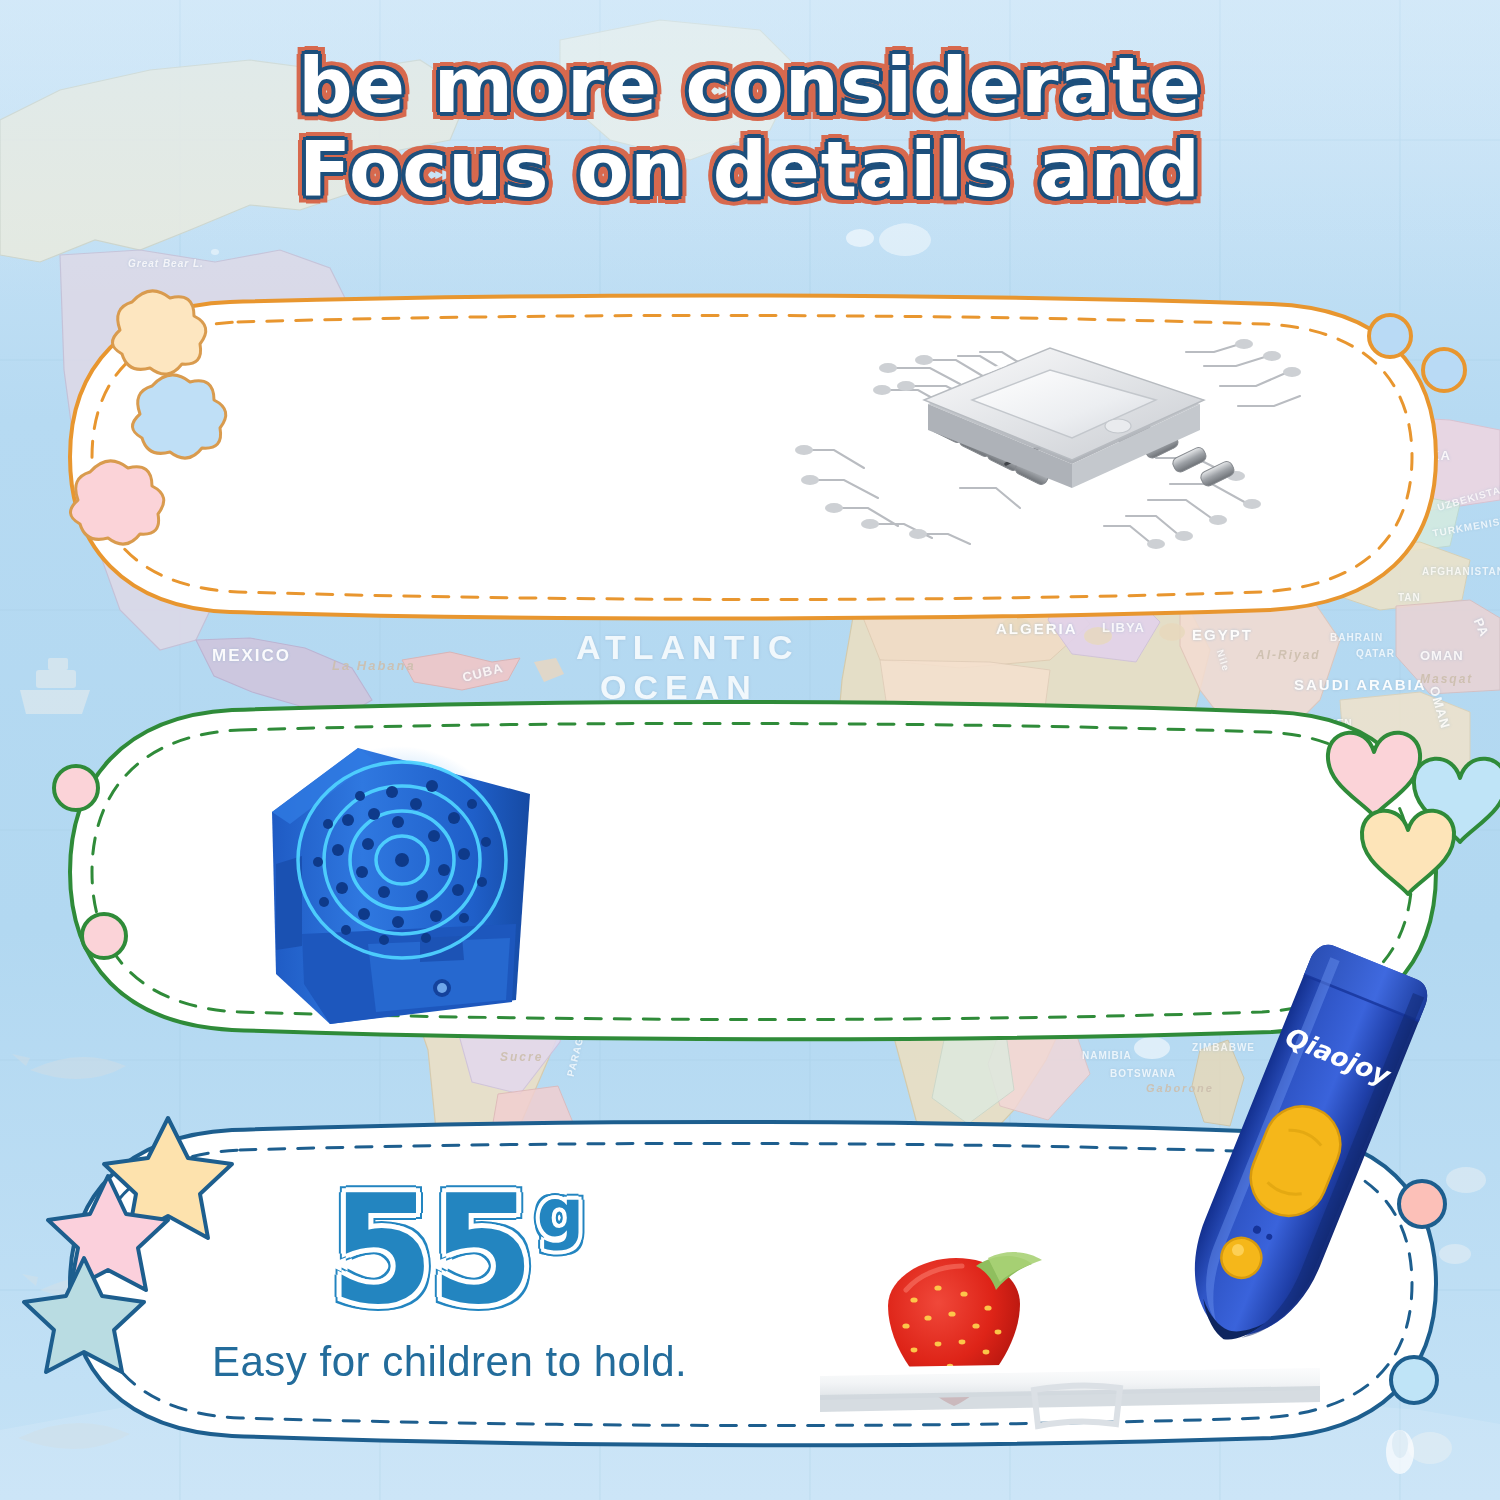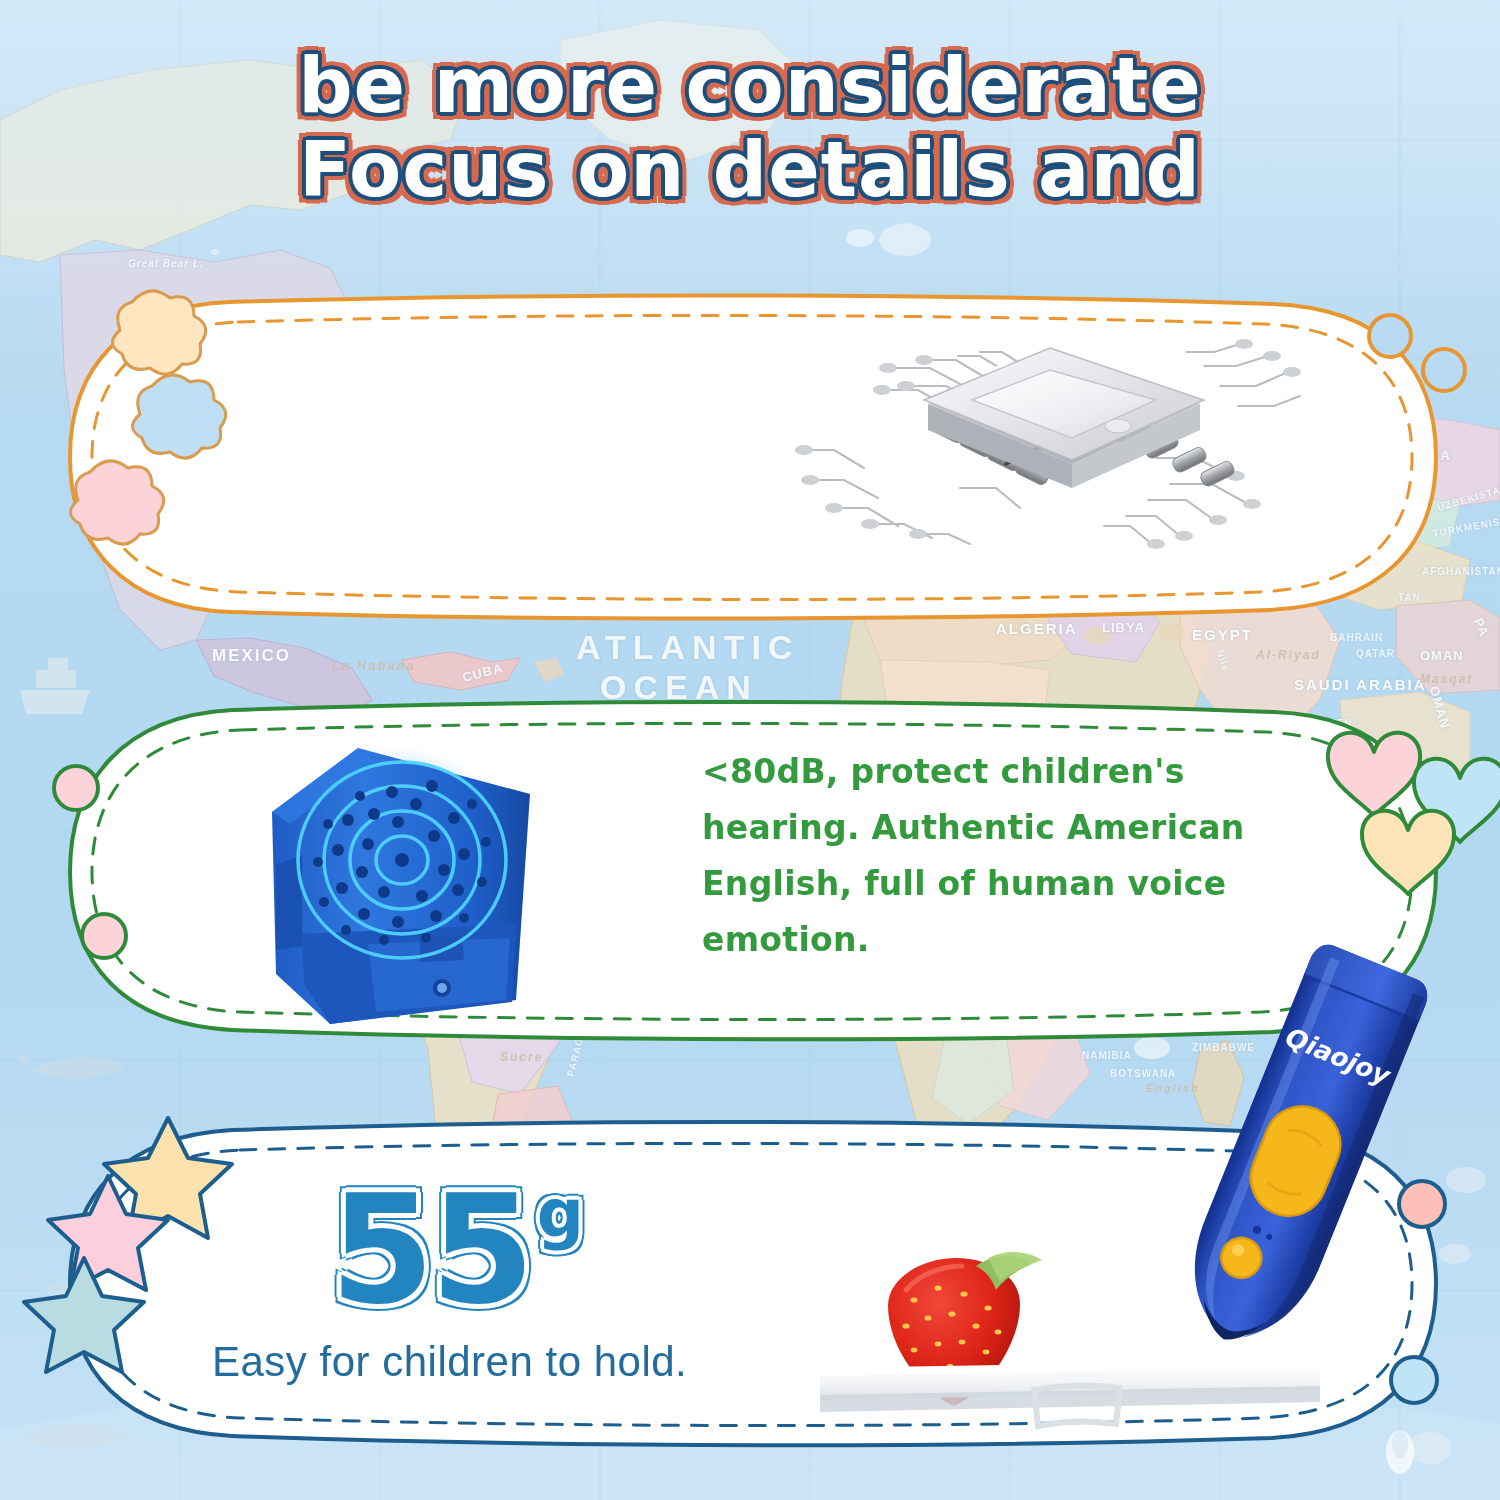--- a/index.html
+++ b/index.html
@@ -281,21 +281,21 @@
 
 <div class="map-label sm" style="left:1430px; top:448px;">KA</div>
 <div class="map-label xs" style="left:1436px; top:492px; transform:rotate(-16deg);">UZBEKISTAN</div>
 <div class="map-label xs" style="left:1432px; top:520px; transform:rotate(-10deg);">TURKMENISTAN</div>
 <div class="map-label xs" style="left:1422px; top:566px;">AFGHANISTAN</div>
 <div class="map-label sm" style="left:1472px; top:620px; transform:rotate(66deg);">PA</div>
 <div class="map-label xs" style="left:1398px; top:592px;">TAN</div>
 
 <div class="map-label xs" style="left:1082px; top:1050px;">NAMIBIA</div>
 <div class="map-label xs" style="left:1110px; top:1068px;">BOTSWANA</div>
-<div class="map-label faint" style="left:1146px; top:1082px; font-size:11px;">English</div>
+<div class="map-label faint" style="left:1146px; top:1082px; font-size:11px;">Gaborone</div>
 <div class="map-label xs" style="left:1192px; top:1042px;">ZIMBABWE</div>
 <div class="map-label xs" style="left:1264px; top:1046px; transform:rotate(-72deg);">MOZAM</div>
 <div class="map-label sm" style="left:1502px; top:1042px;margin-top:19px;">MAURITIUS</div>
 <div class="map-label xs" style="left:546px; top:1040px; transform:rotate(-76deg);">PARAGUAY</div>
 <div class="map-label faint" style="left:500px; top:1050px; font-size:12px;">Sucre</div>
 <div class="map-label ocean" style="left:58px; top:768px; font-size:38px;">P</div>
 
 <div id="title-block">
   <div class="title-line">be more considerate</div>
   <div class="title-line">Focus on details and</div>
@@ -448,21 +448,20 @@
     <g stroke="#2f8b39" stroke-width="4" stroke-linejoin="round">
       <path d="M72,42 C64,14 28,18 26,44 C24,74 58,90 72,106
                C86,90 120,74 118,44 C116,18 80,14 72,42 Z" fill="#fbd3d8"></path>
       <path d="M158,68 C150,40 114,44 112,70 C110,100 144,116 158,132
                C172,116 206,100 204,70 C202,44 166,40 158,68 Z" fill="#bfe4f7"></path>
       <path d="M106,120 C98,92 62,96 60,122 C58,152 92,168 106,184
                C120,168 154,152 152,122 C150,96 114,92 106,120 Z" fill="#fde4b8"></path>
     </g>
   </svg>
 
-  <div class="card-text" id="card2-text">&lt;80dB, protect children's hearing. Authentic American English, full of human voice emotion.</div>
 </div>
 
 <div class="art" id="speaker-art">
   <svg viewBox="0 0 320 300">
     <defs>
       <linearGradient id="bodyG" x1="0" y1="0" x2="1" y2="0">
         <stop offset="0%" stop-color="#1f5bc4"></stop>
         <stop offset="35%" stop-color="#2f78e0"></stop>
         <stop offset="78%" stop-color="#1f5fc9"></stop>
         <stop offset="100%" stop-color="#164aa3"></stop>

